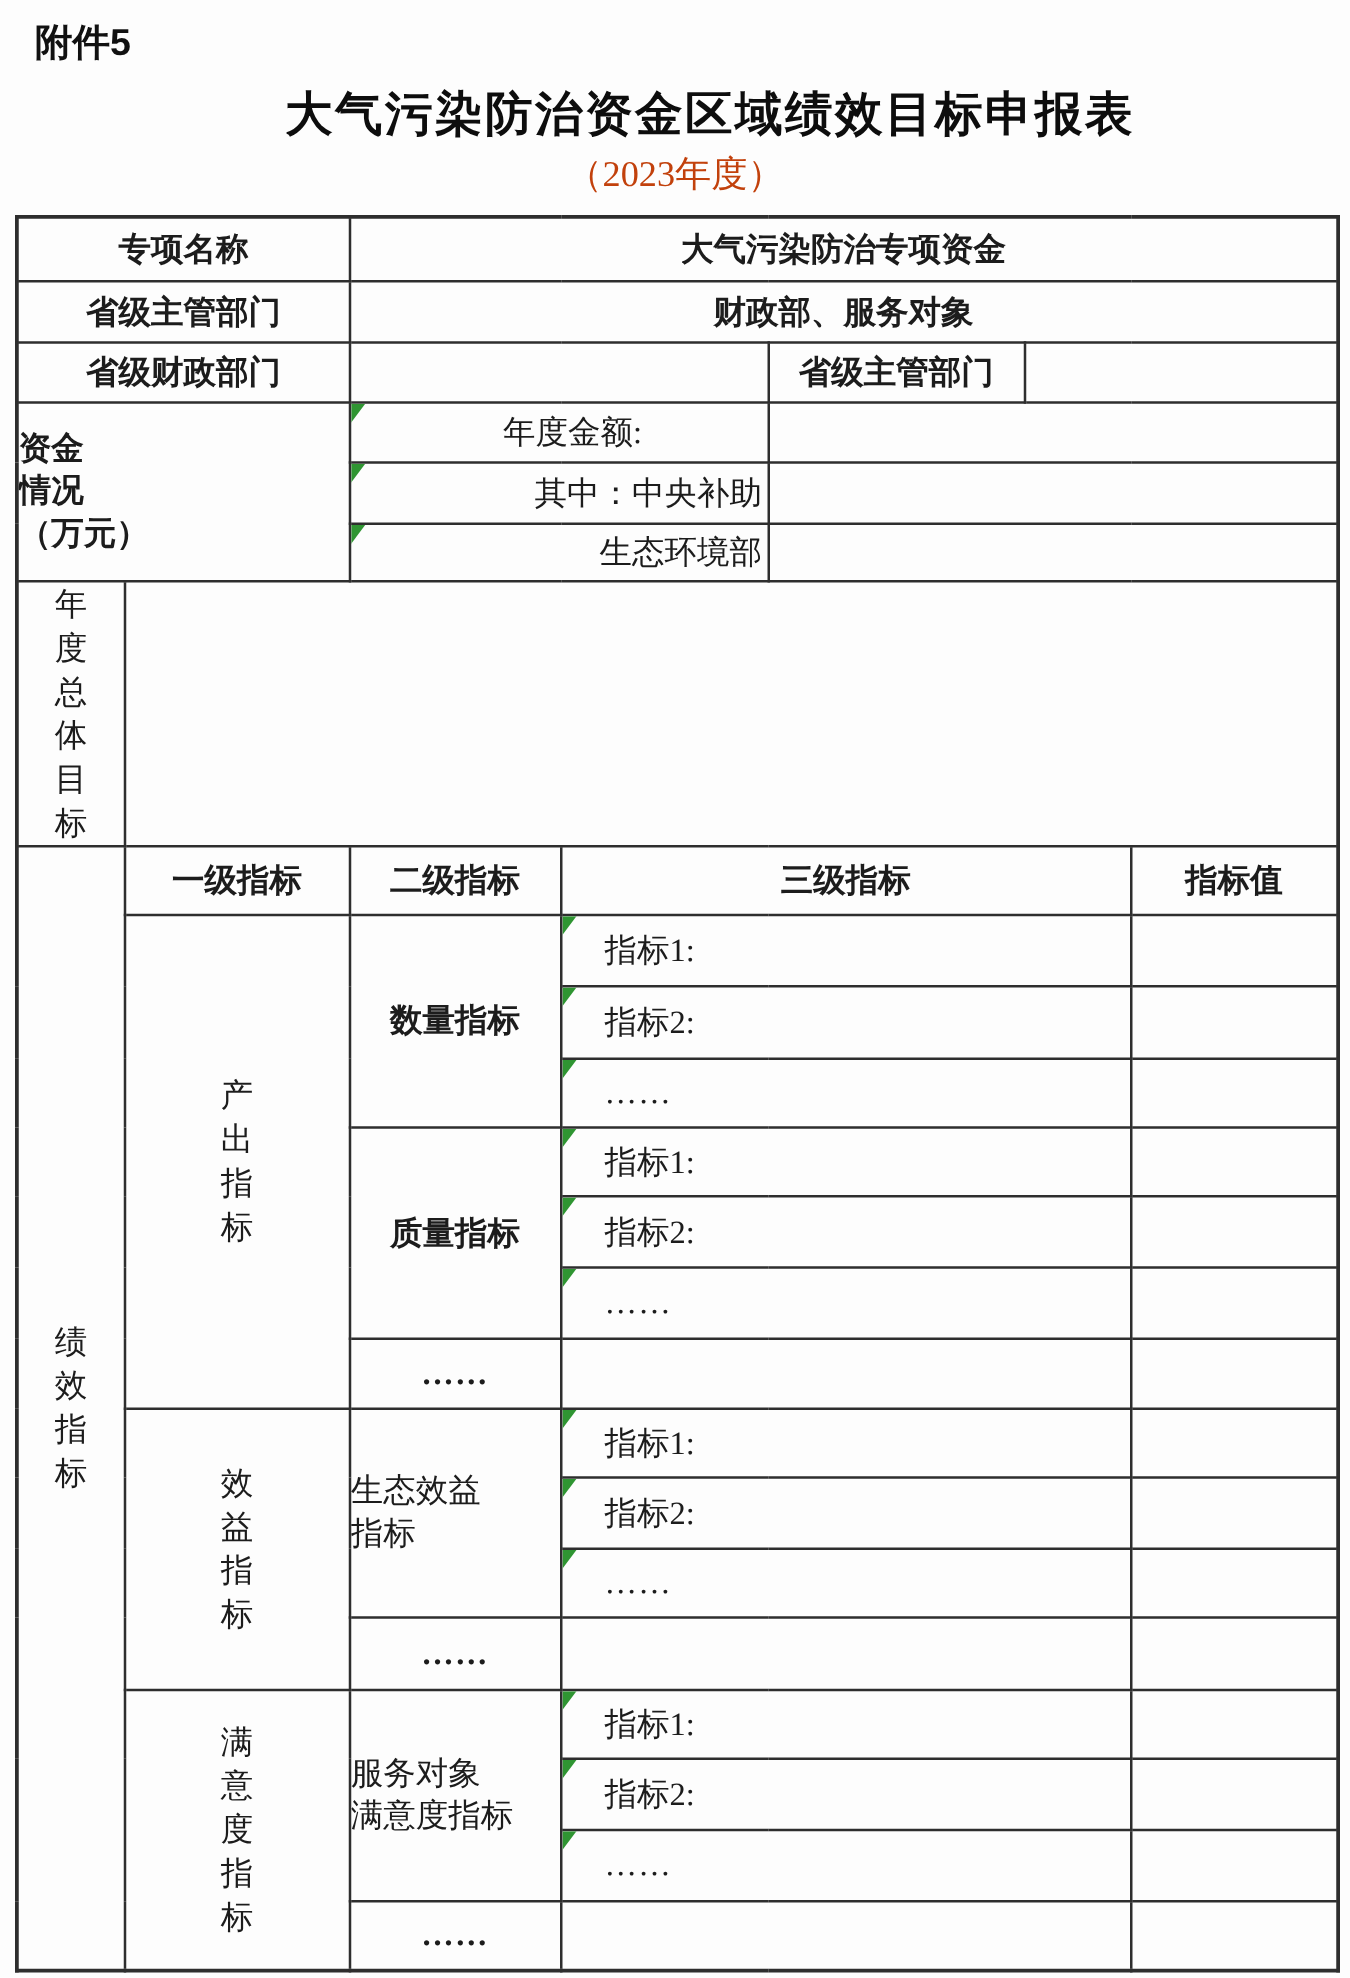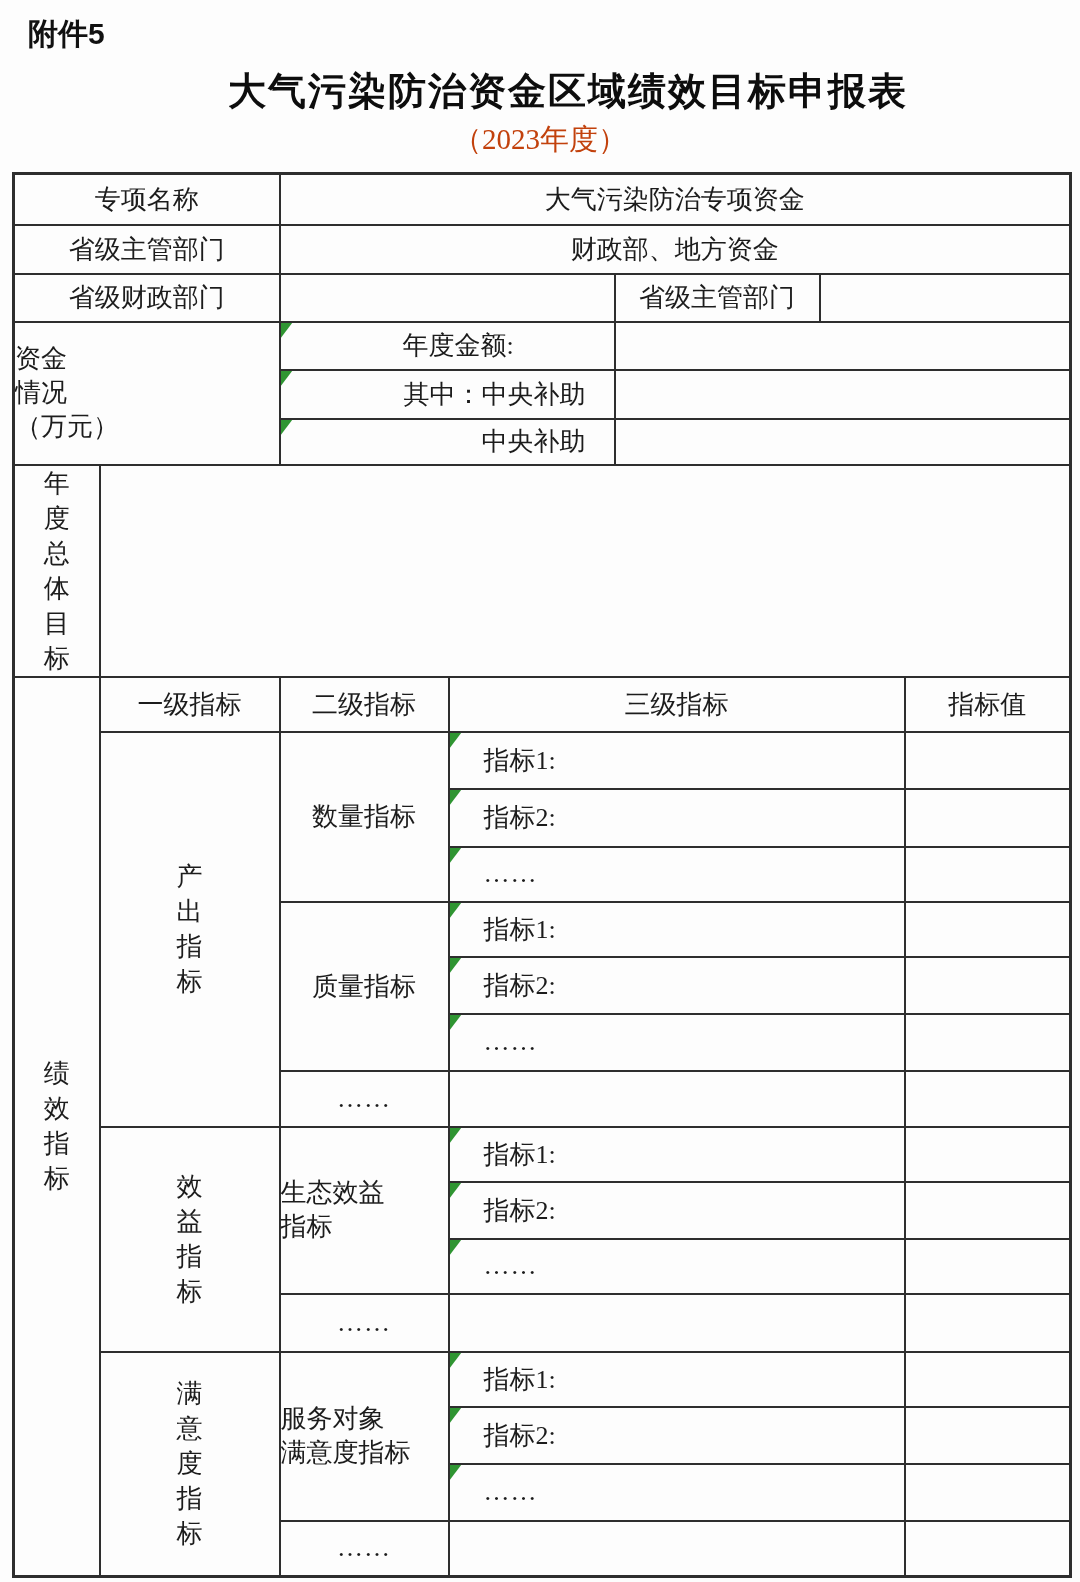--- a/index.html
+++ b/index.html
@@ -13,23 +13,23 @@
             font-family:"Liberation Sans","DejaVu Sans",sans-serif; color:#0d0d0d;margin-left:28px; }
   .subtitle { position:absolute; top:120px; left:0; width:100%; text-align:center;
             font-size:29px; color:#c2410c; }
 
   table.form { position:absolute; top:172px; left:12px; width:1057px;
             border-collapse:collapse; table-layout:fixed; }
   table.form td { border:2px solid #2e2e2e; vertical-align:middle; position:relative;
             font-size:26px; color:#1c1c1c; overflow:hidden; }
   table.form { border:3px solid #2e2e2e; }
 
-  .c  { text-align:center; }
+  .c  { text-align:center;font-weight:bold; }
   .lft { text-align:center; padding-left:22px; }
-  .rgt { text-align:right; padding-right:28px;margin-left:28px; }
+  .rgt { text-align:right; padding-right:4px;margin-left:28px; }
   .vert { white-space:pre-line; text-align:center; line-height:35px; font-size:26px; }
   .two { white-space:pre-line; text-align:left; line-height:34px; }
   .item { text-align:left; padding-left:34px; font-size:25px; }
   .dots { letter-spacing:1px; }
 
   .tri { position:absolute; top:0; left:0; width:12px; height:16px;
          background:#2f9532; clip-path:polygon(0 0,100% 0,0 100%); }
 </style>
 </head>
 <body>
@@ -51,21 +51,21 @@
     </colgroup>
 
     <tbody>
         <tr style="height:51px">
       <td colspan="2" class="c">专项名称</td>
       <td colspan="5" class="c">大气污染防治专项资金</td>
     </tr>
 
     <tr style="height:49px">
       <td colspan="2" class="c">省级主管部门</td>
-      <td colspan="5" class="c">财政部、地方资金</td>
+      <td colspan="5" class="c">财政部、服务对象</td>
     </tr>
 
     <tr style="height:48px">
       <td colspan="2" class="c">省级财政部门</td>
       <td colspan="2"></td>
       <td class="c">省级主管部门</td>
       <td colspan="2"></td>
     </tr>
 
     <tr style="height:48px">
@@ -81,21 +81,21 @@
     <tr style="height:49px">
       <td colspan="2" class="rgt">
         <span class="tri"></span>
         <span>其中：中央补助</span>
       </td>
       <td colspan="3"></td>
     </tr>
     <tr style="height:46px">
       <td colspan="2" class="rgt">
         <span class="tri"></span>
-        <span>中央补助</span>
+        <span>生态环境部</span>
       </td>
       <td colspan="3"></td>
     </tr>
 
     <tr style="height:205px">
       <td class="vert">年
 度
 总
 体
 目

